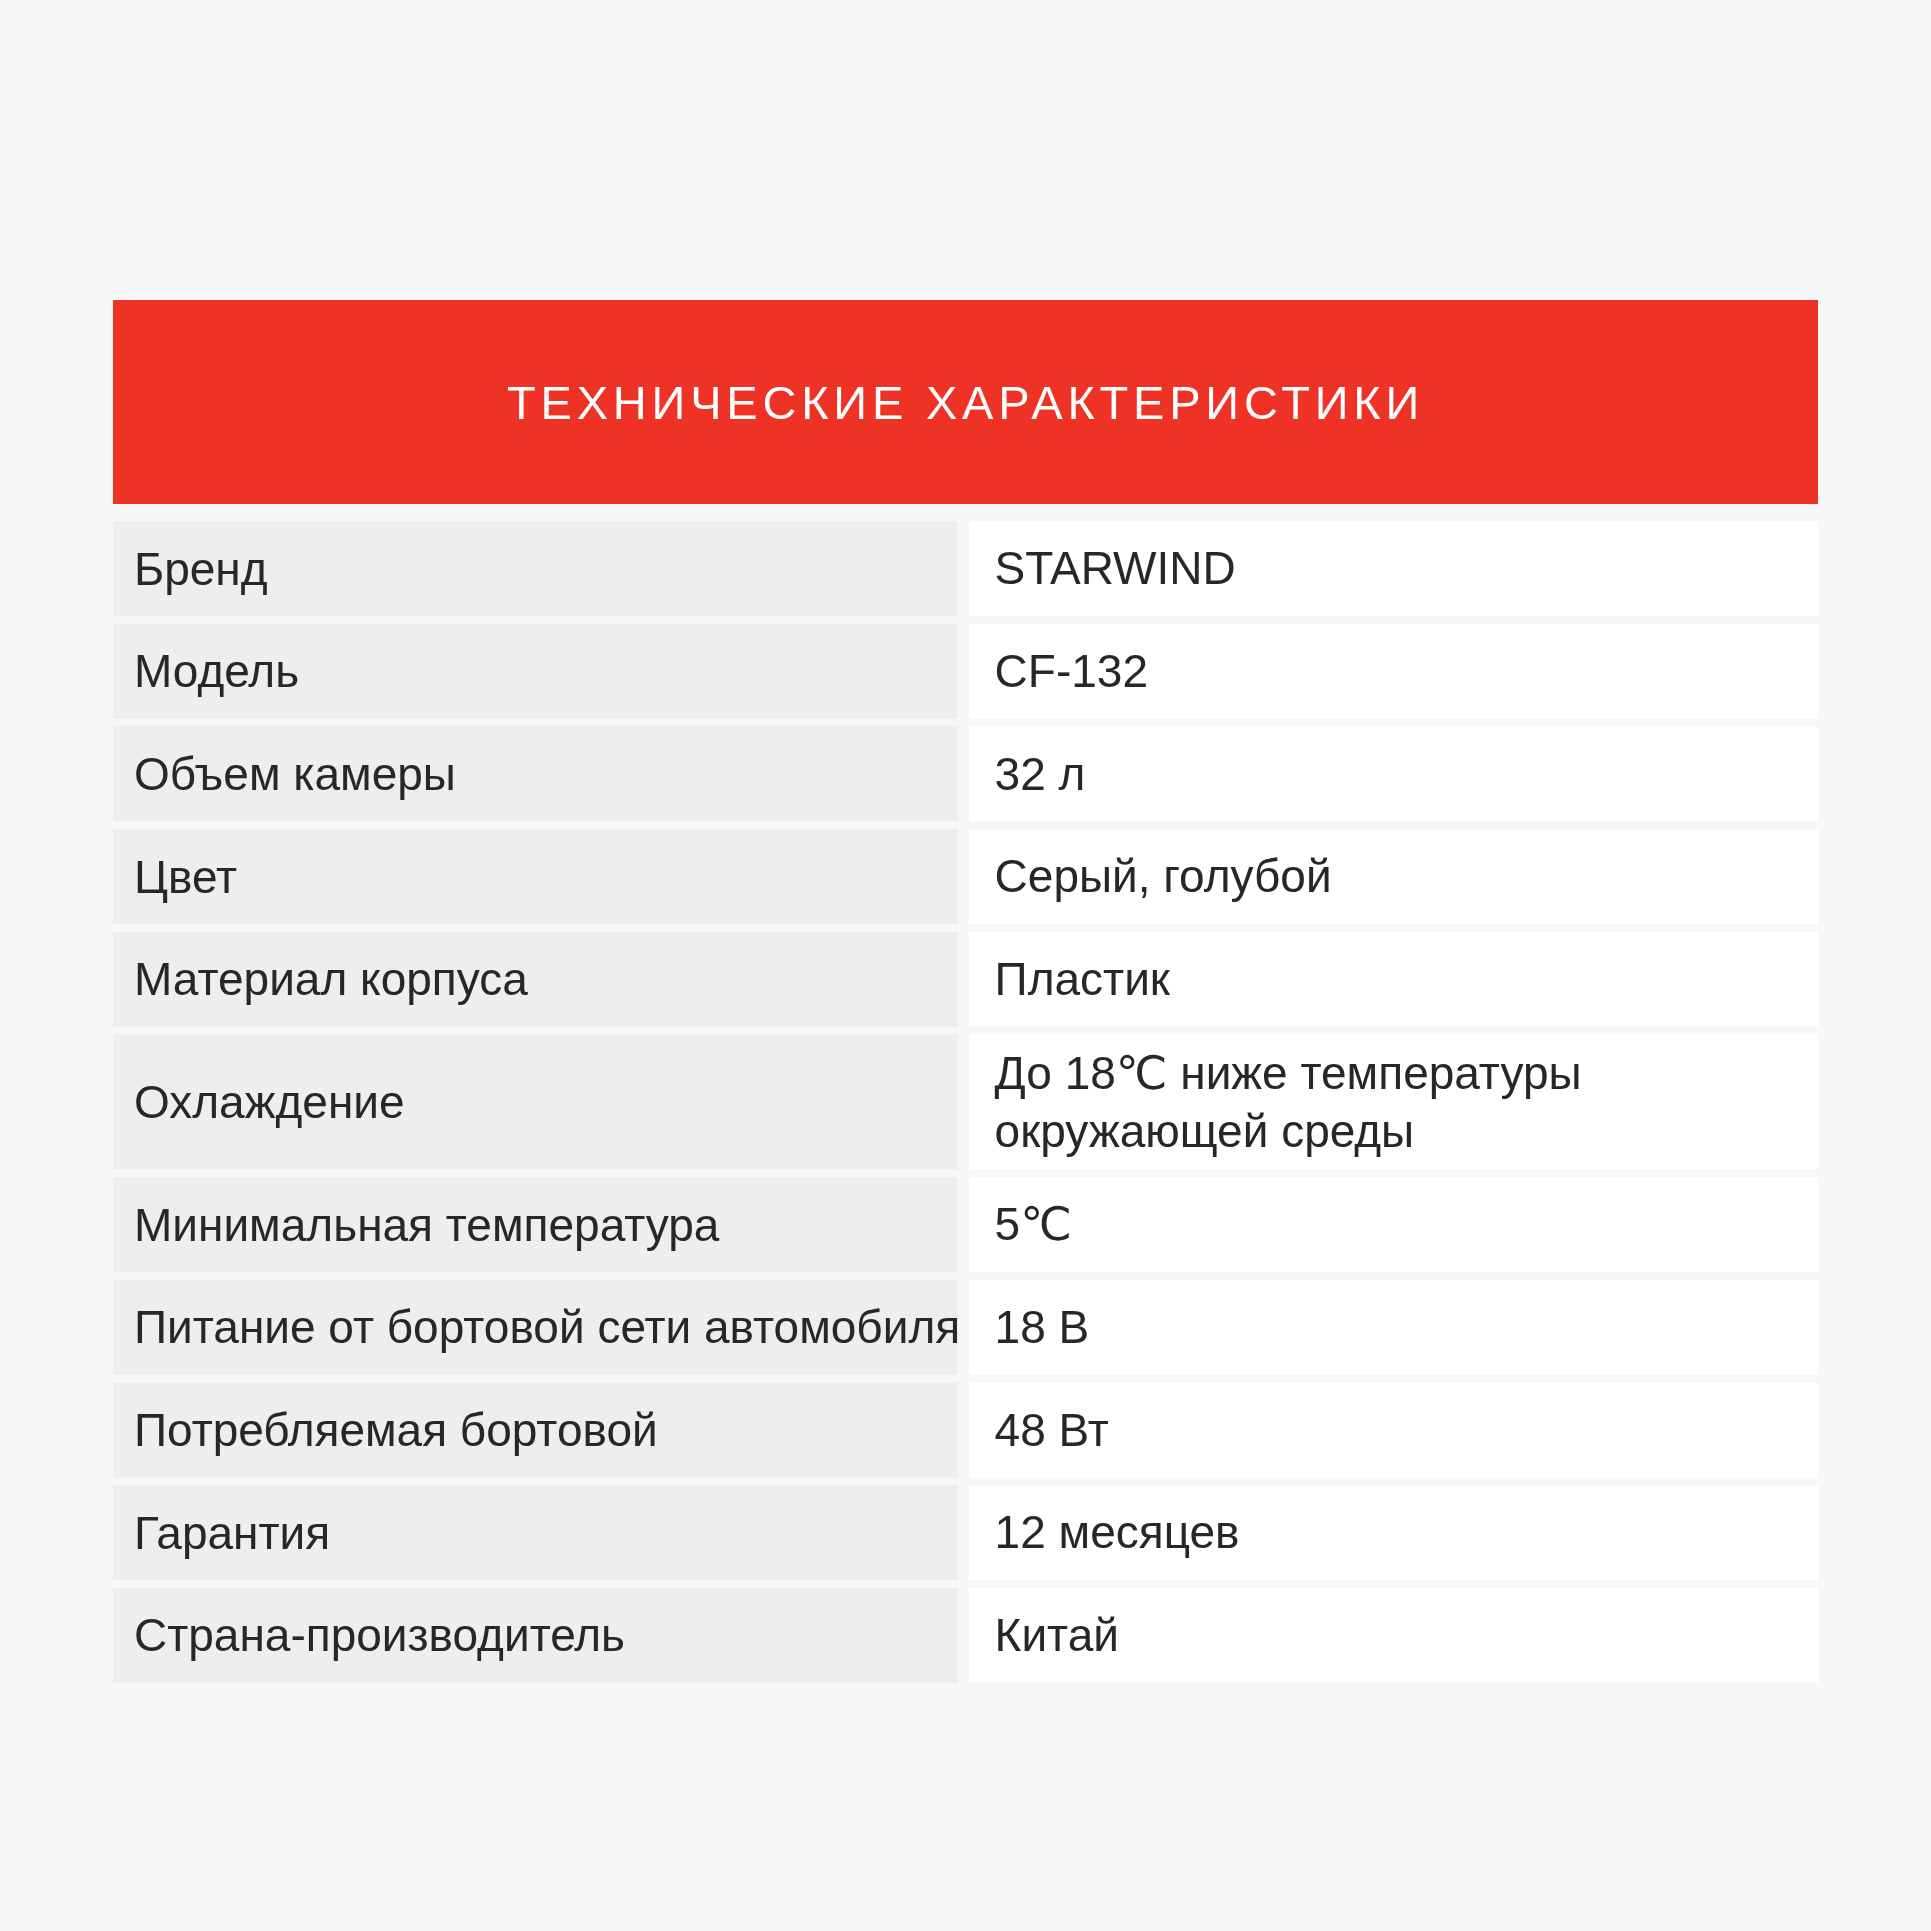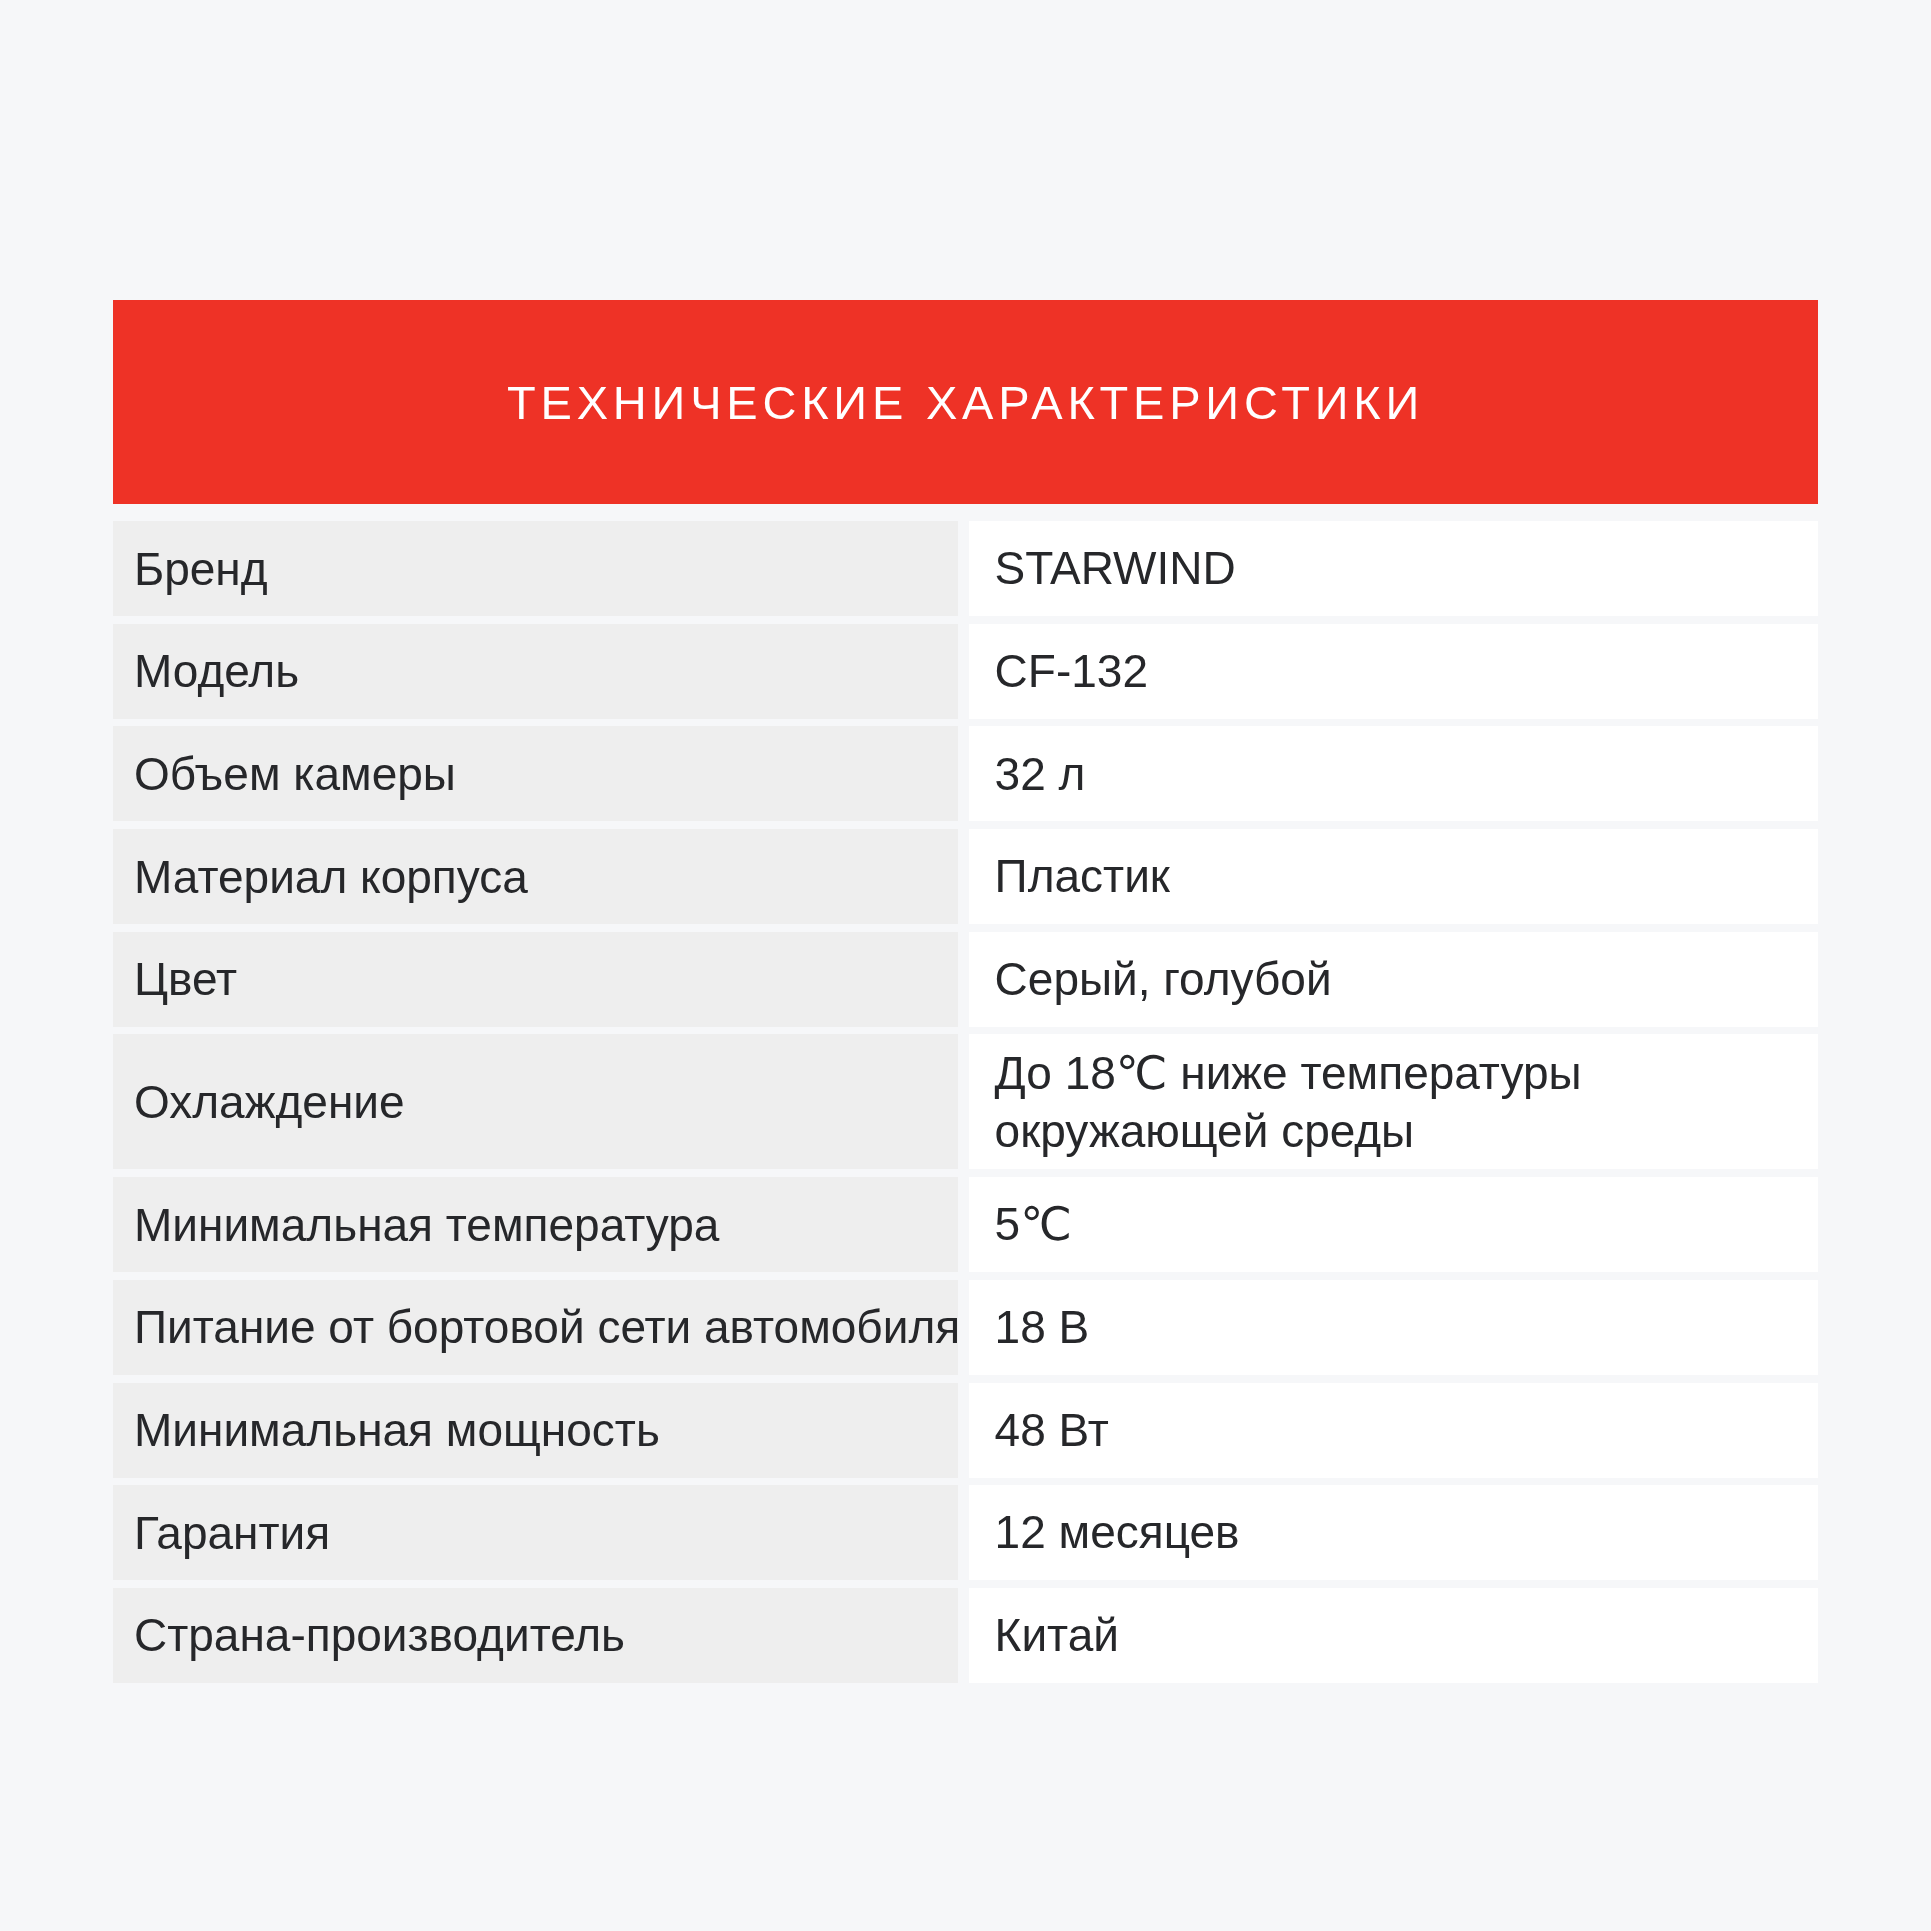--- a/index.html
+++ b/index.html
@@ -97,33 +97,33 @@
     <div class="cell-label">
       <span class="txt">Объем камеры</span>
     </div>
     <div class="cell-value">
       <span class="txt">32 л</span>
     </div>
   </div>
 
   <div class="spec-row">
     <div class="cell-label">
-      <span class="txt">Материал корпуса</span>
+      <span class="txt">Цвет</span>
     </div>
     <div class="cell-value">
-      <span class="txt">Пластик</span>
+      <span class="txt">Серый, голубой</span>
     </div>
   </div>
 
   <div class="spec-row">
     <div class="cell-label">
-      <span class="txt">Цвет</span>
+      <span class="txt">Материал корпуса</span>
     </div>
     <div class="cell-value">
-      <span class="txt">Серый, голубой</span>
+      <span class="txt">Пластик</span>
     </div>
   </div>
 
   <div class="spec-row tall">
     <div class="cell-label">
       <span class="txt">Охлаждение</span>
     </div>
     <div class="cell-value">
       <span class="txt">До 18℃ ниже температуры окружающей среды</span>
     </div>
@@ -142,21 +142,21 @@
     <div class="cell-label">
       <span class="txt">Питание от бортовой сети автомобиля</span>
     </div>
     <div class="cell-value">
       <span class="txt">18 В</span>
     </div>
   </div>
 
   <div class="spec-row">
     <div class="cell-label">
-      <span class="txt">Минимальная мощность</span>
+      <span class="txt">Потребляемая бортовой</span>
     </div>
     <div class="cell-value">
       <span class="txt">48 Вт</span>
     </div>
   </div>
 
   <div class="spec-row">
     <div class="cell-label">
       <span class="txt">Гарантия</span>
     </div>

